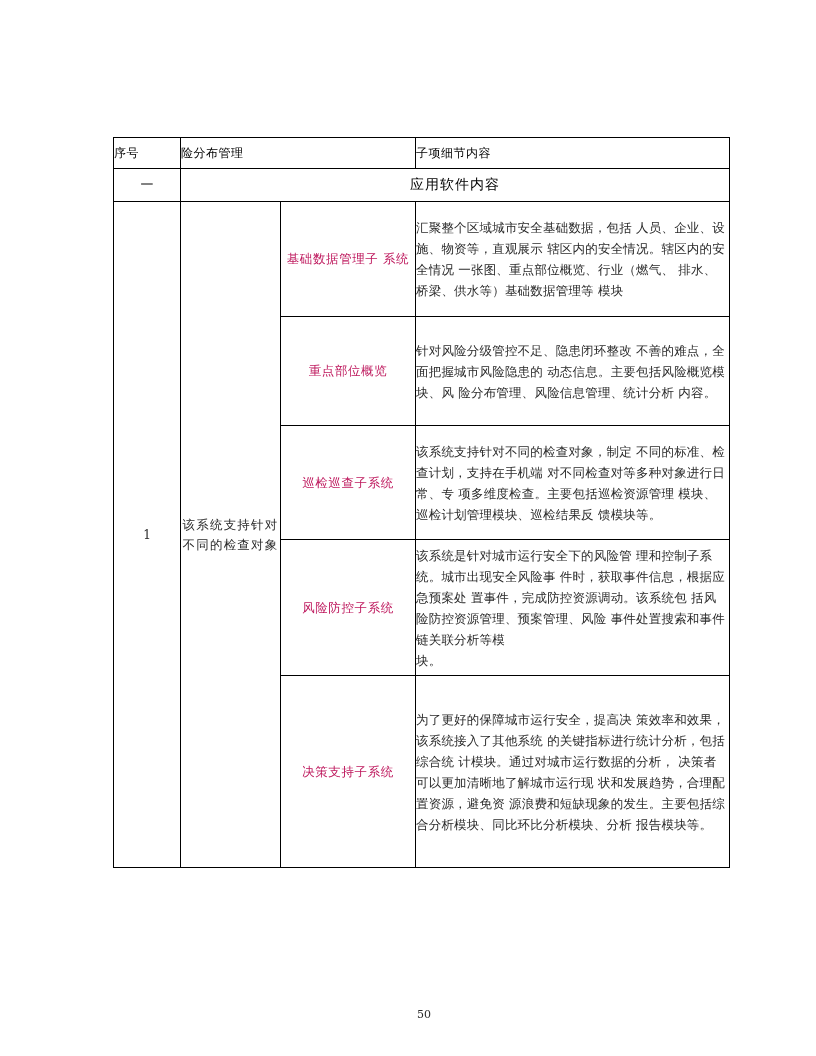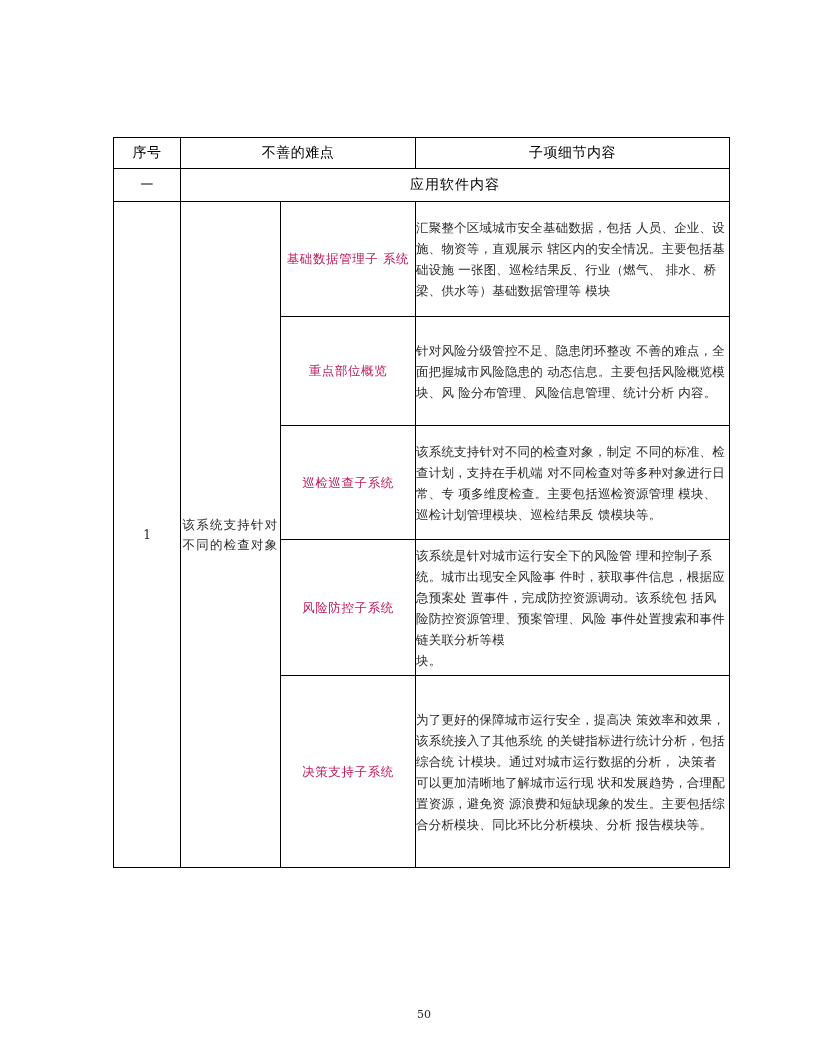--- a/index.html
+++ b/index.html
@@ -41,24 +41,24 @@
 
   
   .col-no    { width: 67px; }
   .col-sys   { width: 100px; }
   .col-sub   { width: 135px; }
   .col-detail{ width: 314px; }
 
   
   .hdr-cell {
     height: 30px;
-    text-align: center;
+    text-align: left;
     font-family: "DejaVu Sans", "Liberation Sans", sans-serif;
     font-weight: bold;
-    font-size: 14px;
+    font-size: 12px;
     letter-spacing: 0.5px;
     color: #000;
   }
 
   
   .section-no {
     height: 32px;
     text-align: center;
     font-family: "DejaVu Sans", "Liberation Sans", sans-serif;
     font-weight: bold;
@@ -144,34 +144,34 @@
     <colgroup>
       <col class="col-no">
       <col class="col-sys">
       <col class="col-sub">
       <col class="col-detail">
     </colgroup>
     <tbody>
 
       <tr>
         <th class="hdr-cell">序号</th>
-        <th class="hdr-cell" colspan="2">不善的难点</th>
+        <th class="hdr-cell" colspan="2">险分布管理</th>
         <th class="hdr-cell">子项细节内容</th>
       </tr>
 
       <tr>
         <td class="section-no">一</td>
         <td class="section-title" colspan="3">应用软件内容</td>
       </tr>
 
       <tr class="r1">
         <td class="index-cell" rowspan="5">1</td>
         <td class="sysname-cell" rowspan="5">该系统支持针对不同的检查对象</td>
         <td class="subname-cell">基础数据管理子 系统</td>
-        <td class="detail-cell">汇聚整个区域城市安全基础数据，包括 人员、企业、设施、物资等，直观展示 辖区内的安全情况。主要包括基础设施 一张图、巡检结果反、行业（燃气、 排水、桥梁、供水等）基础数据管理等 模块</td>
+        <td class="detail-cell">汇聚整个区域城市安全基础数据，包括 人员、企业、设施、物资等，直观展示 辖区内的安全情况。辖区内的安全情况 一张图、重点部位概览、行业（燃气、 排水、桥梁、供水等）基础数据管理等 模块</td>
       </tr>
 
       <tr class="r2">
         <td class="subname-cell">重点部位概览</td>
         <td class="detail-cell">针对风险分级管控不足、隐患闭环整改 不善的难点，全面把握城市风险隐患的 动态信息。主要包括风险概览模块、风 险分布管理、风险信息管理、统计分析 内容。</td>
       </tr>
 
       <tr class="r3">
         <td class="subname-cell">巡检巡查子系统</td>
         <td class="detail-cell">该系统支持针对不同的检查对象，制定 不同的标准、检查计划，支持在手机端 对不同检查对等多种对象进行日常、专 项多维度检查。主要包括巡检资源管理 模块、巡检计划管理模块、巡检结果反 馈模块等。</td>

